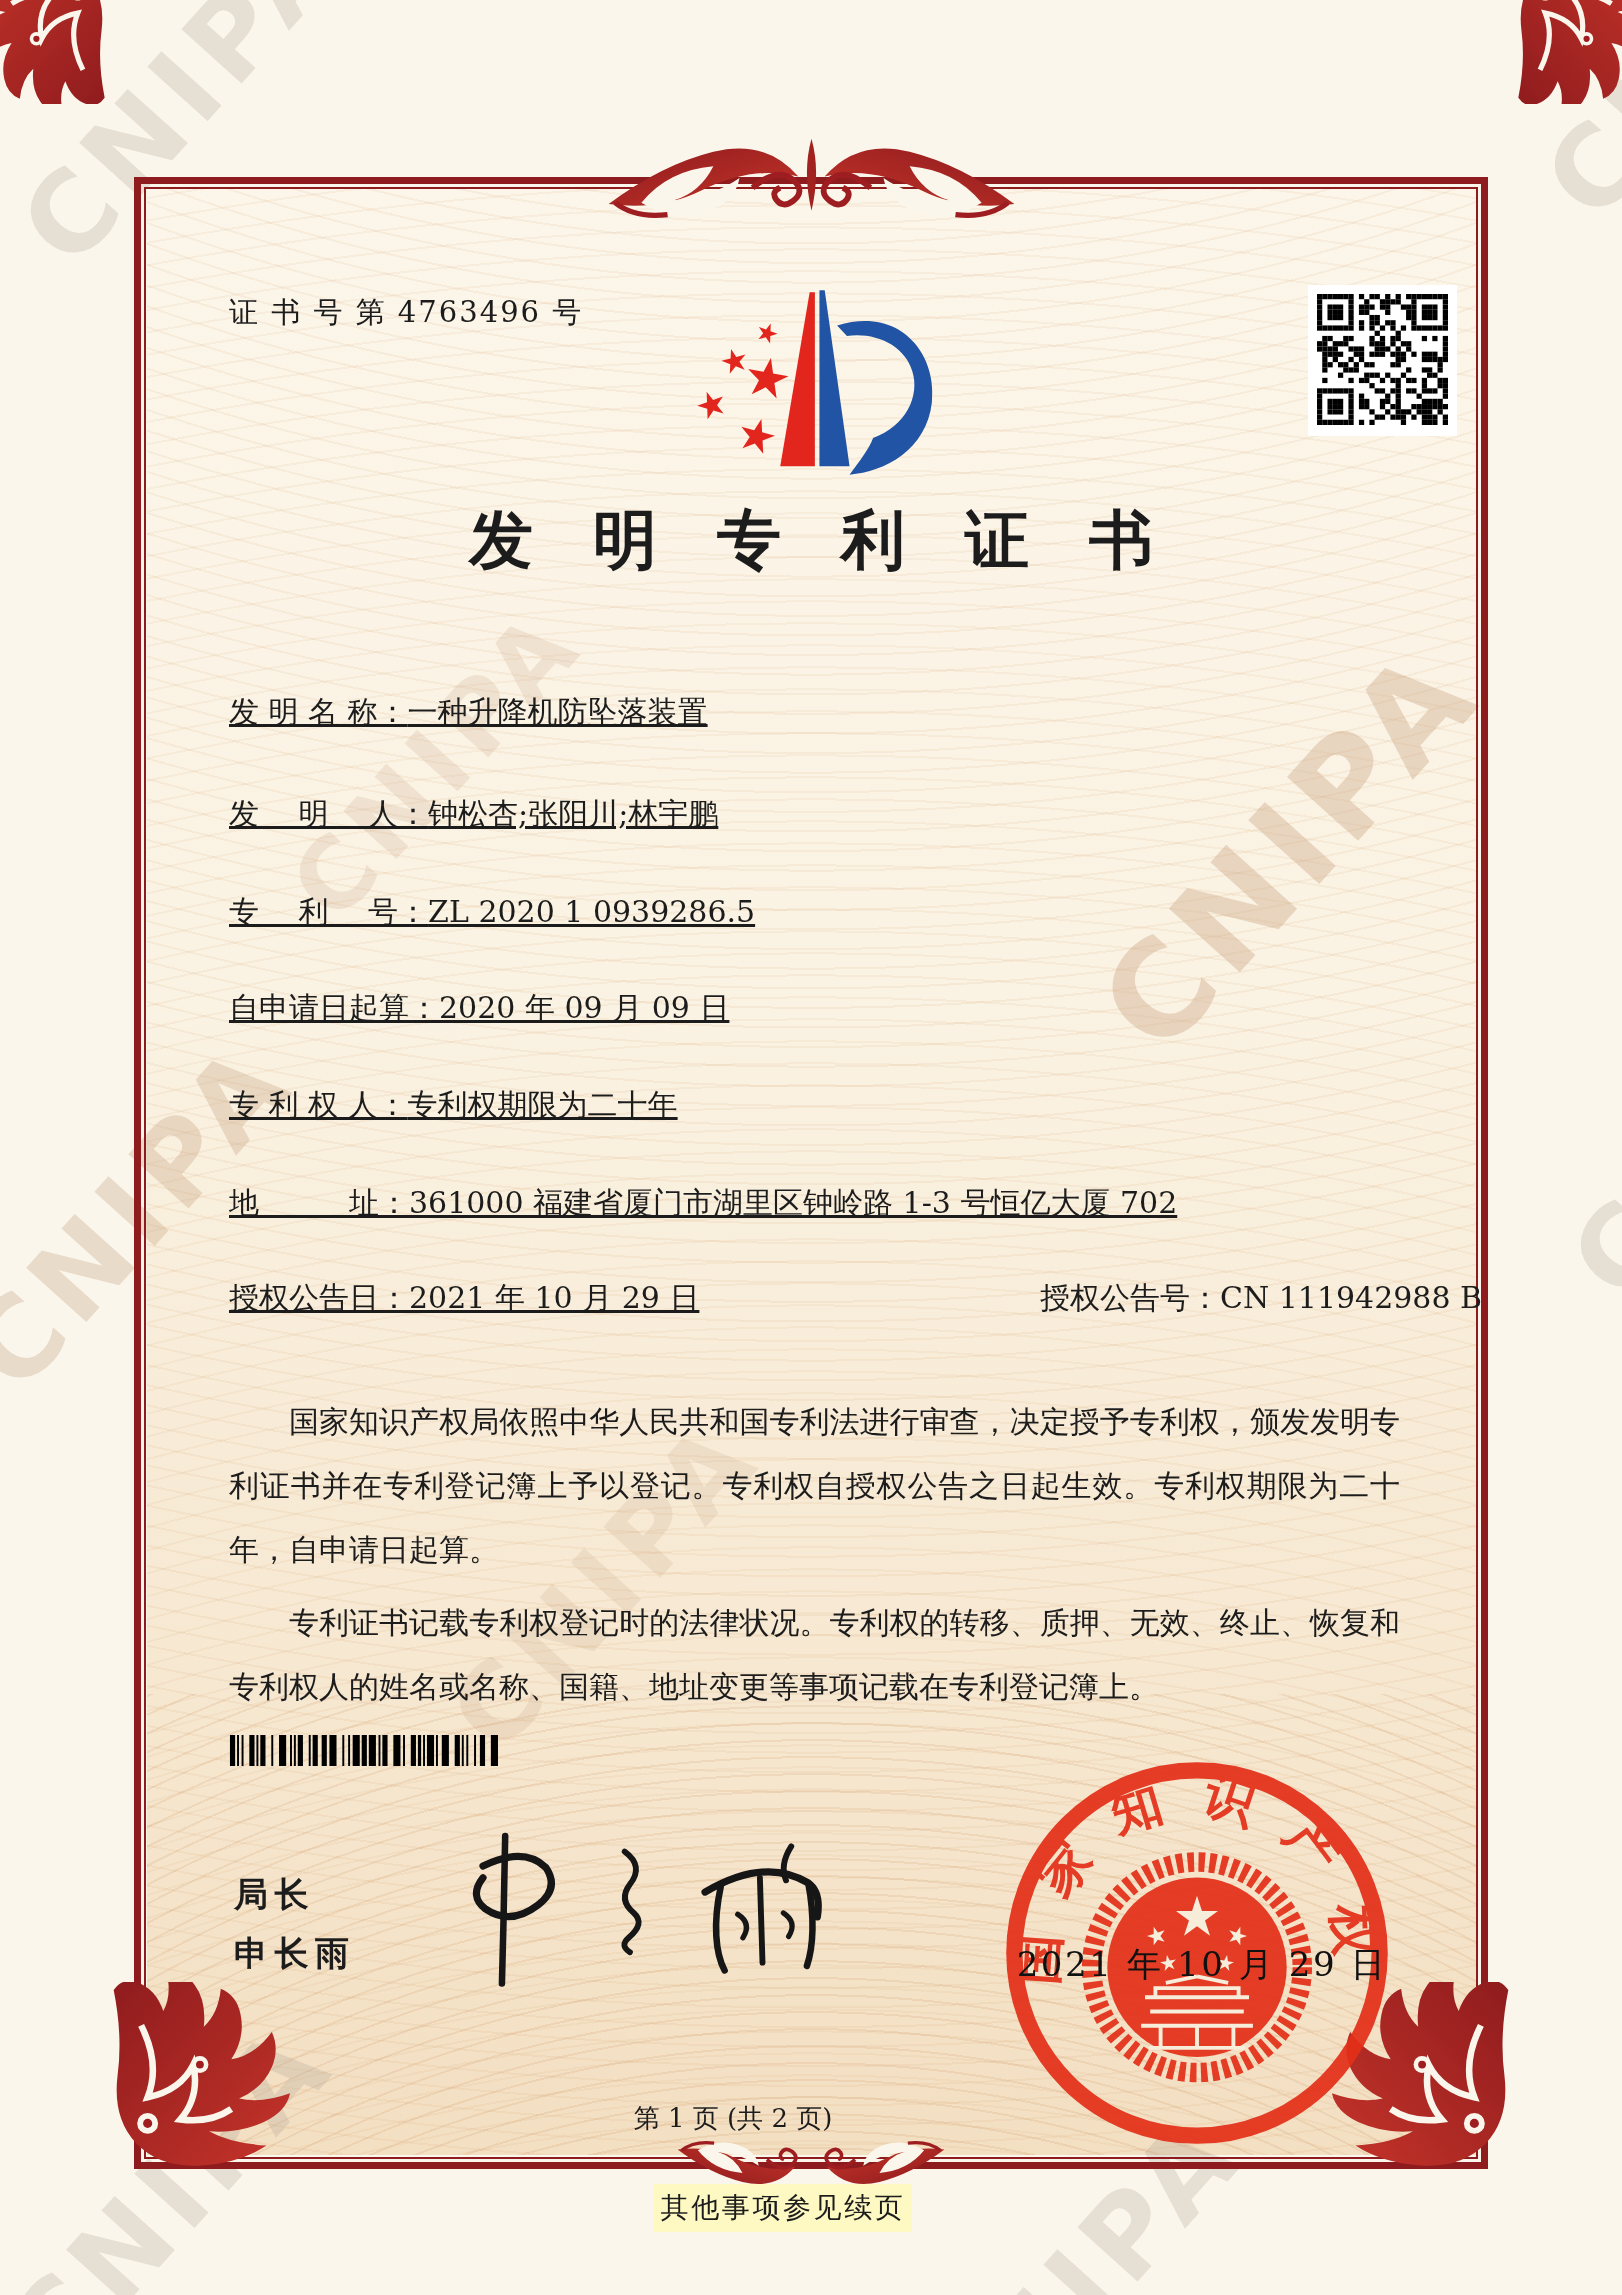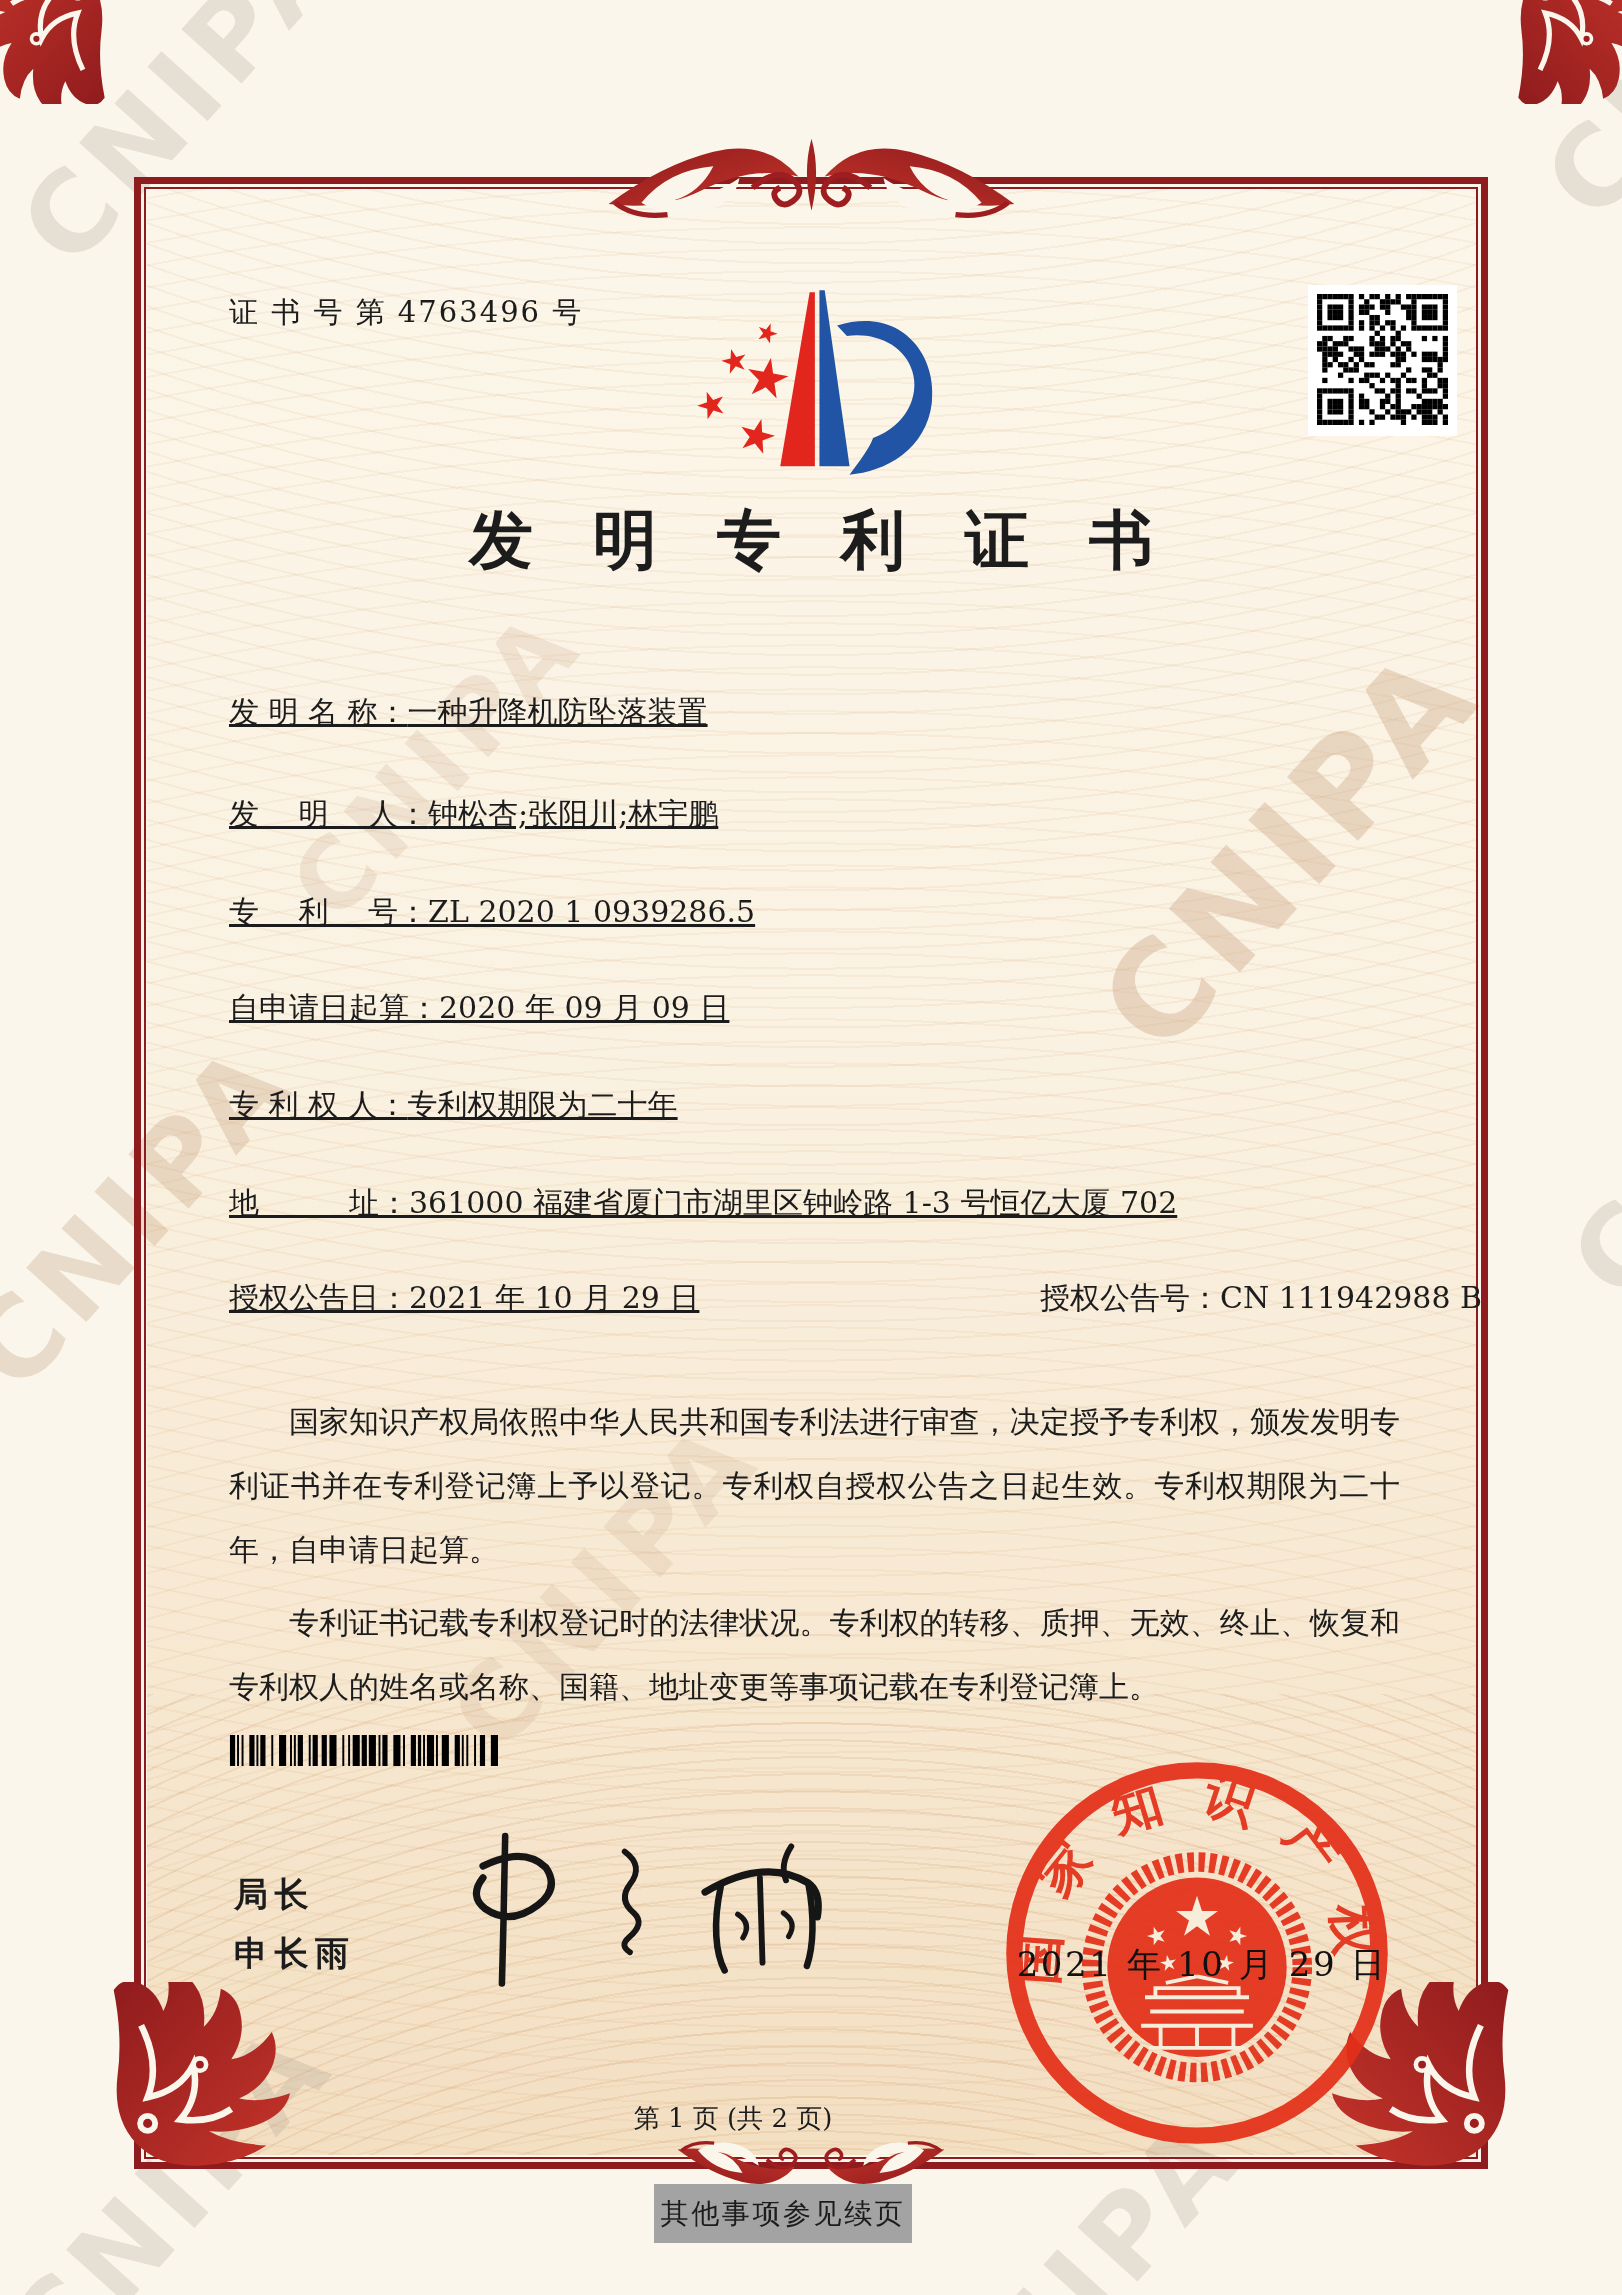--- a/index.html
+++ b/index.html
@@ -38,21 +38,21 @@
   .sig-name{position:absolute;left:234px;top:1931px;z-index:4;font-size:34px;font-weight:bold;
             font-family:"DejaVu Sans","Liberation Sans",sans-serif;letter-spacing:6.5px;}
   .signature{position:absolute;left:425px;top:1832px;z-index:4;}
   .qr{position:absolute;left:1308px;top:285px;z-index:4;background:#fff;padding:9.2px;}
   .logo{position:absolute;left:690px;top:281px;z-index:4;}
   .barcode{position:absolute;left:228px;top:1735px;z-index:4;}
   .seal{position:absolute;left:1002px;top:1758px;z-index:5;}
   .seal-date{position:absolute;left:986px;top:1942px;width:432px;z-index:6;text-align:center;
              font-size:34px;letter-spacing:2.6px;color:#111;}
   .pageinfo{position:absolute;left:0;width:1466px;top:2101px;z-index:4;text-align:center;font-size:26px;}
-  .note{position:absolute;left:654px;top:2184px;width:258px;height:59px;z-index:4;background:#a3a3a3;
+  .note{position:absolute;left:654px;top:2184px;width:258px;height:48px;z-index:4;background:#fef9c3;
         display:flex;align-items:center;justify-content:center;font-size:28px;letter-spacing:2.6px;}
 </style>
 </head>
 <body>
 
 <div class="page">
 
   <div class="inner-bg">
       <div class="lower"></div>
     </div>

